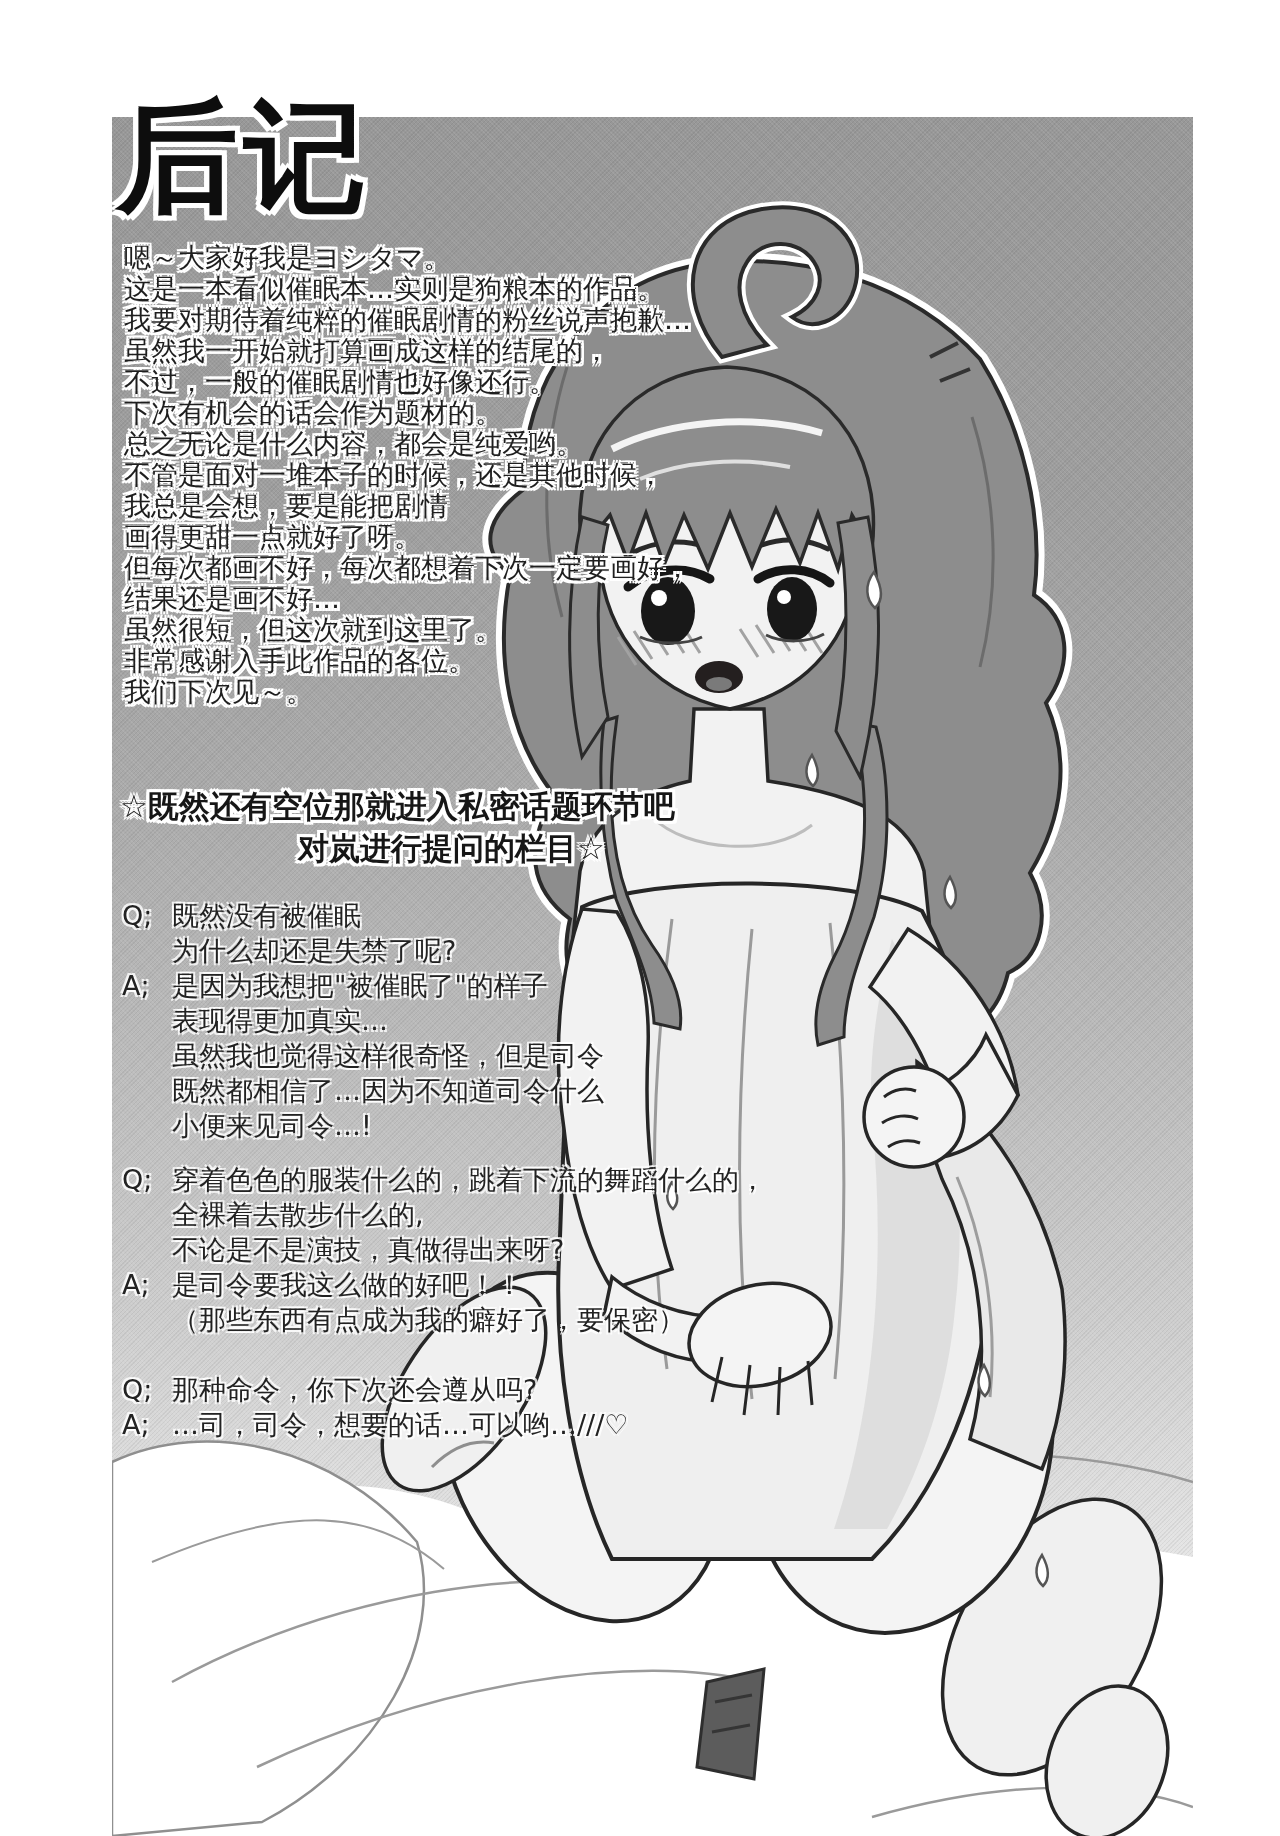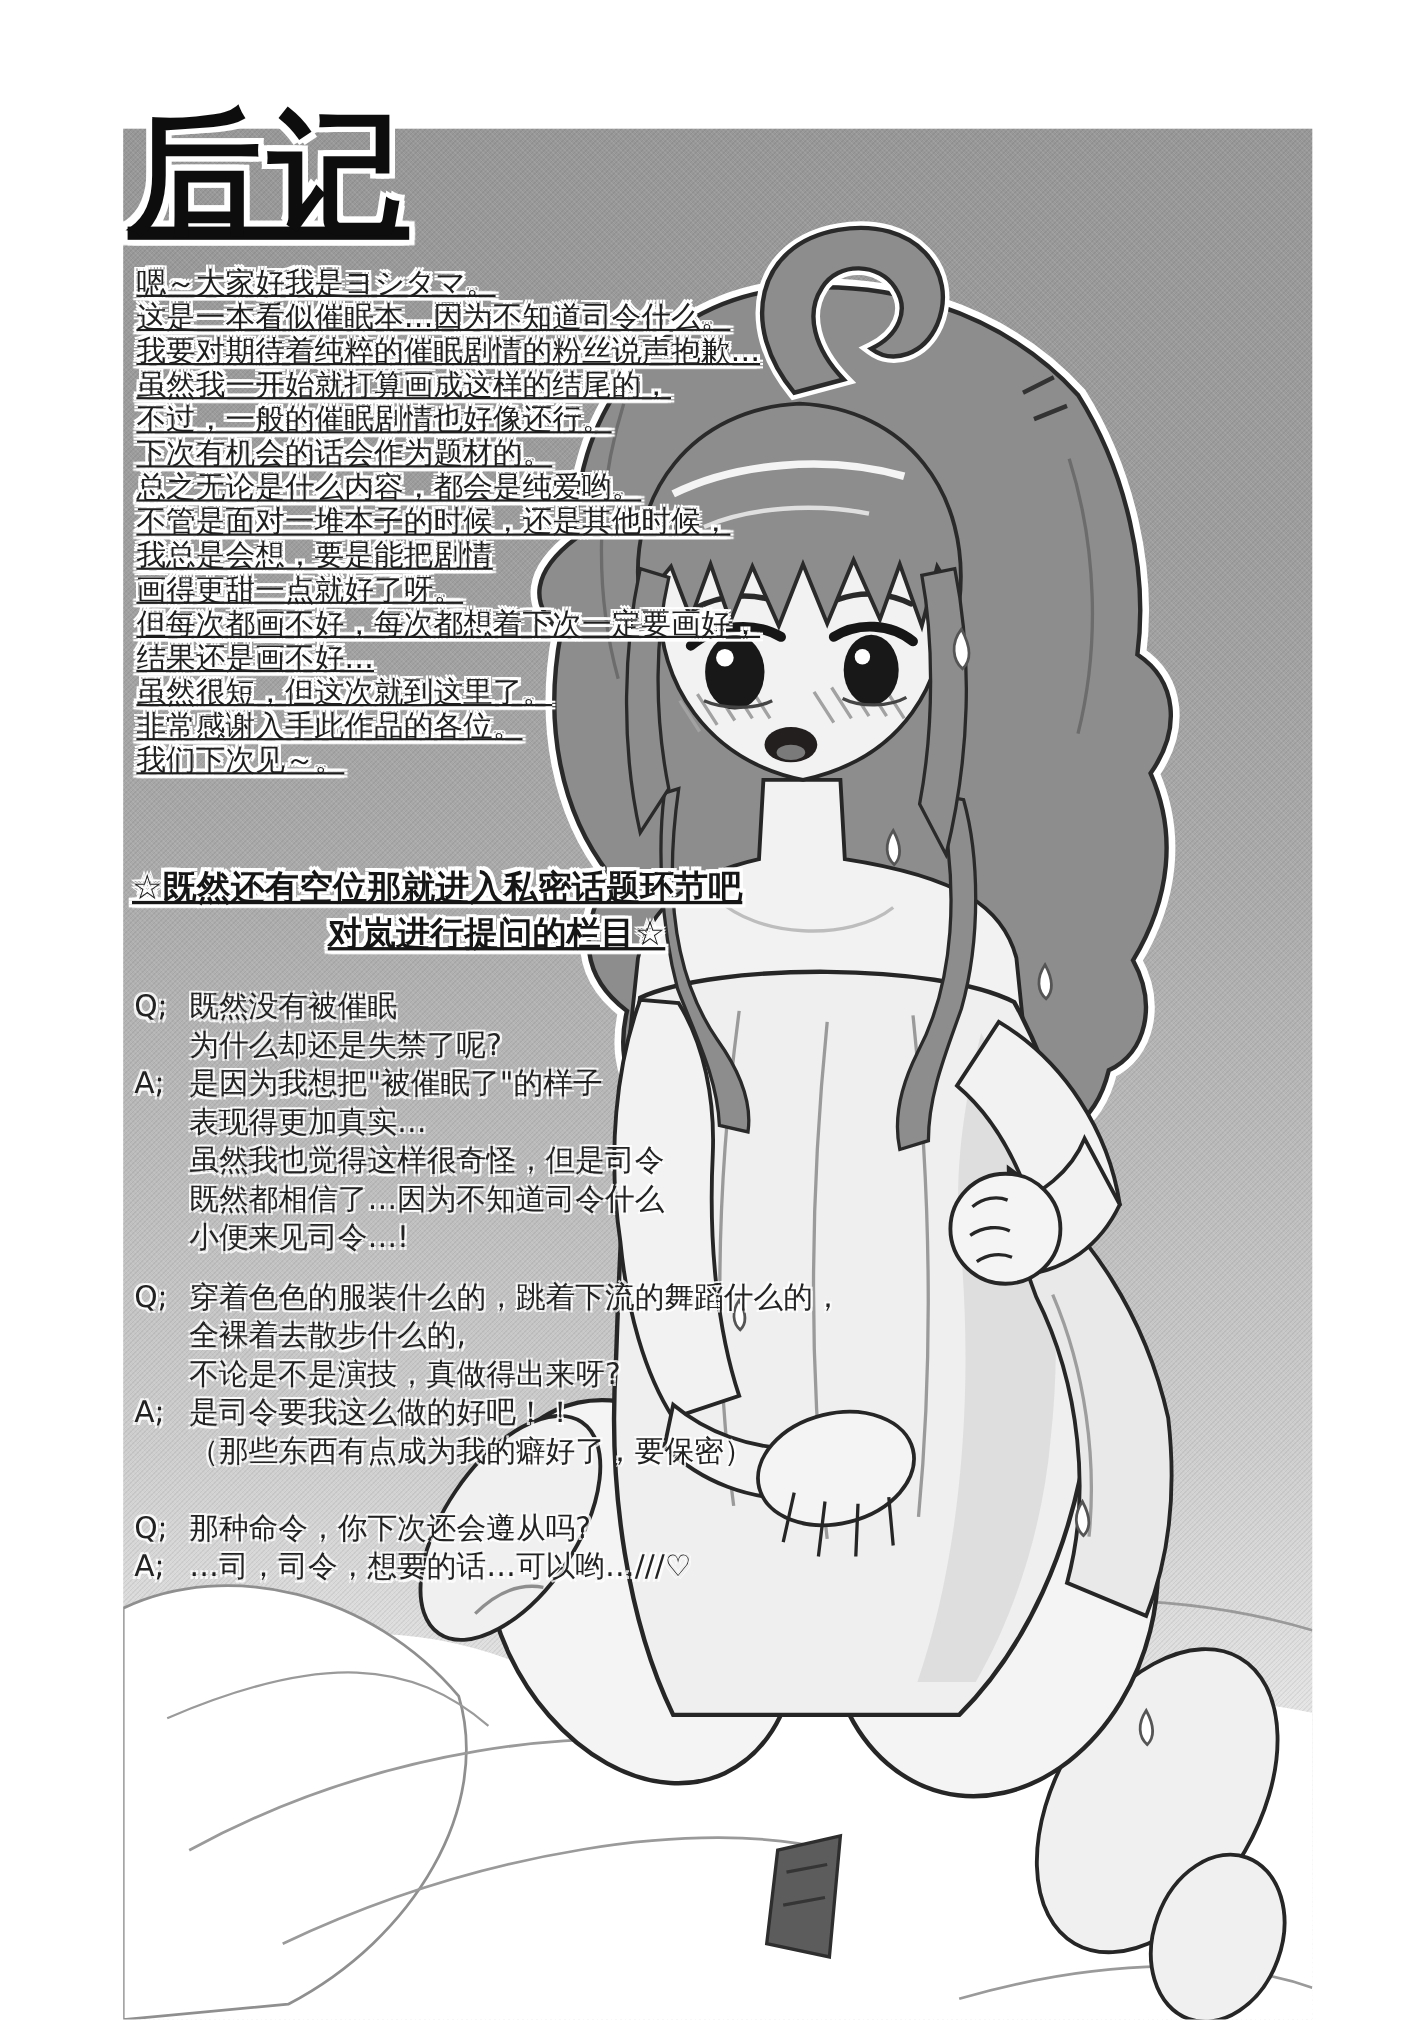--- a/index.html
+++ b/index.html
@@ -16,21 +16,20 @@
     content:"";position:absolute;inset:0;pointer-events:none;
     background-image:
       repeating-linear-gradient(45deg,rgba(255,255,255,.08) 0 1px,transparent 1px 3px),
       repeating-linear-gradient(-45deg,rgba(0,0,0,.06) 0 1px,transparent 1px 3px);
   }
   .illu{position:absolute;left:0;top:0;width:1081px;height:1719px;}
   .txt{position:absolute;color:#1e1e1e;white-space:nowrap;}
   .outl{
     text-shadow:-3px -3px 0 #fff,3px -3px 0 #fff,-3px 3px 0 #fff,3px 3px 0 #fff,
       -3px 0 0 #fff,3px 0 0 #fff,0 -3px 0 #fff,0 3px 0 #fff;
-    text-decoration:underline;
   }
   .soft{
     text-shadow:-2px -2px 0 rgba(255,255,255,.8),2px -2px 0 rgba(255,255,255,.8),
       -2px 2px 0 rgba(255,255,255,.8),2px 2px 0 rgba(255,255,255,.8);
   }
   .title{
     left:116px;top:96px;font-size:122px;font-weight:bold;color:#0d0d0d;
     letter-spacing:6px;line-height:1;
     text-shadow:-5px -5px 0 #fff,5px -5px 0 #fff,-5px 5px 0 #fff,5px 5px 0 #fff,
       -5px 0 0 #fff,5px 0 0 #fff,0 -5px 0 #fff,0 5px 0 #fff;
@@ -172,21 +171,21 @@
       <path d="M560,1065 C566,1076 567,1086 561,1092 C554,1086 553,1075 560,1065 Z"></path>
       <path d="M818,240 L846,226 M828,264 L858,252" fill="none" stroke="#333" stroke-width="4"></path>
     </g>
   </svg>
 </div>
 
 <div class="txt title outl">后记</div>
 
 <div class="txt intro outl">
   <div>嗯～大家好我是ヨシタマ。</div>
-  <div>这是一本看似催眠本…因为不知道司令什么。</div>
+  <div>这是一本看似催眠本…实则是狗粮本的作品。</div>
   <div>我要对期待着纯粹的催眠剧情的粉丝说声抱歉…</div>
   <div>虽然我一开始就打算画成这样的结尾的，</div>
   <div>不过，一般的催眠剧情也好像还行。</div>
   <div>下次有机会的话会作为题材的。</div>
   <div>总之无论是什么内容，都会是纯爱哟。</div>
   <div>不管是面对一堆本子的时候，还是其他时候，</div>
   <div>我总是会想，要是能把剧情</div>
   <div>画得更甜一点就好了呀。</div>
   <div>但每次都画不好，每次都想着下次一定要画好，</div>
   <div>结果还是画不好…</div>

